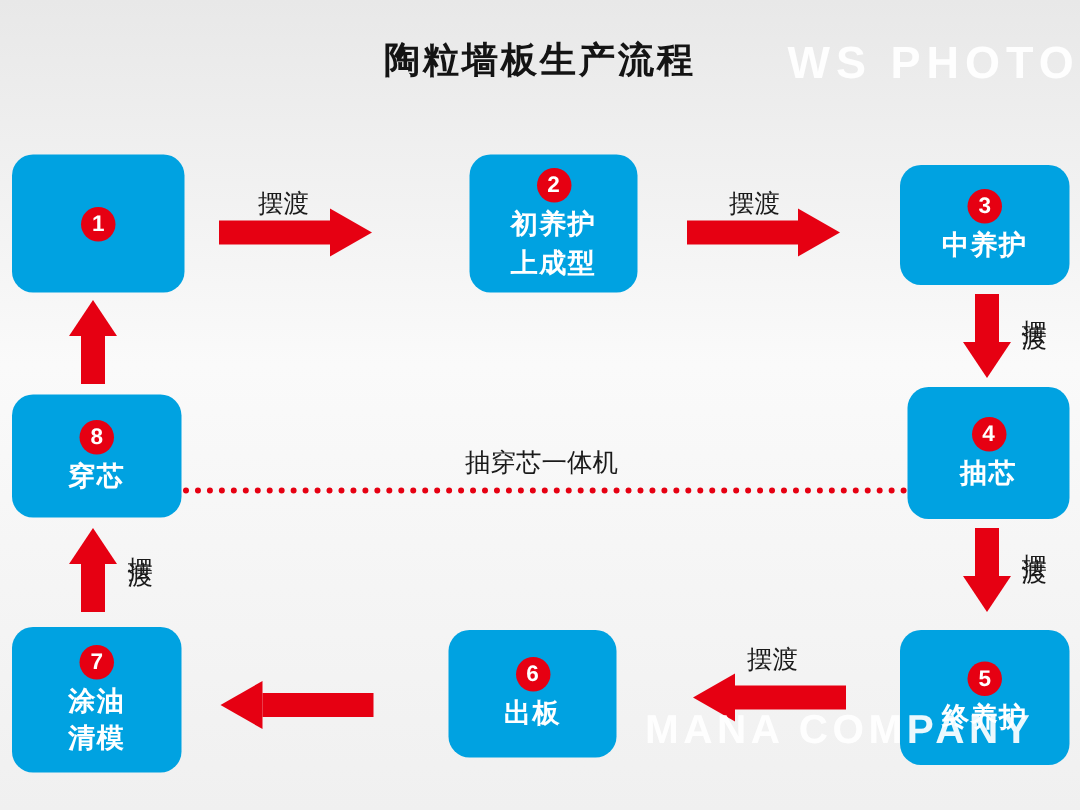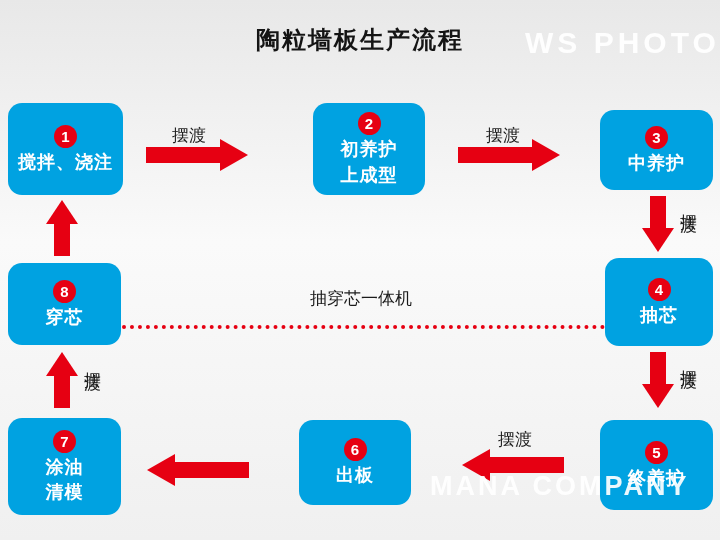--- a/index.html
+++ b/index.html
@@ -40,32 +40,31 @@
   .head-d { width: 0; height: 0; border-left: 16px solid transparent; border-right: 16px solid transparent; border-top: 24px solid #E60012; }
   .head-u { width: 0; height: 0; border-left: 16px solid transparent; border-right: 16px solid transparent; border-bottom: 24px solid #E60012; }
 
   .ferry { position: absolute; font-size: 17px; color: #1a1a1a; z-index: 3; font-family: Liberation Mono, monospace; }
   .ferry.vert { writing-mode: vertical-rl; letter-spacing: 2px; }
 
   .dotted {
     position: absolute; left: 122px; top: 325px; width: 483px; height: 0;
     border-top: 4px dotted #E60012; z-index: 1;
   }
-  .dot-label { position: absolute; left: 310px; top: 287px; font-size: 17px; color: #1a1a1a; z-index: 3; }
+  .dot-label { position: absolute; left: 310px; top: 297px; font-size: 17px; color: #1a1a1a; z-index: 3; }
 </style>
 </head>
 <body>
 
 <div class="title">陶粒墙板生产流程</div>
 <div class="wm wm-top">WS PHOTO</div>
 <div class="wm wm-bottom">MANA COMPANY</div>
 
 <div class="box" style="left:8px;top:103px;width:115px;height:92px">
   <div class="num">1</div>
-  <div class="line">搅拌、浇注</div>
 </div>
 
 <div class="box" style="left:313px;top:103px;width:112px;height:92px">
   <div class="num">2</div>
   <div class="line">初养护</div>
   <div class="line">上成型</div>
 </div>
 
 <div class="box" style="left:600px;top:110px;width:113px;height:80px">
   <div class="num">3</div>

